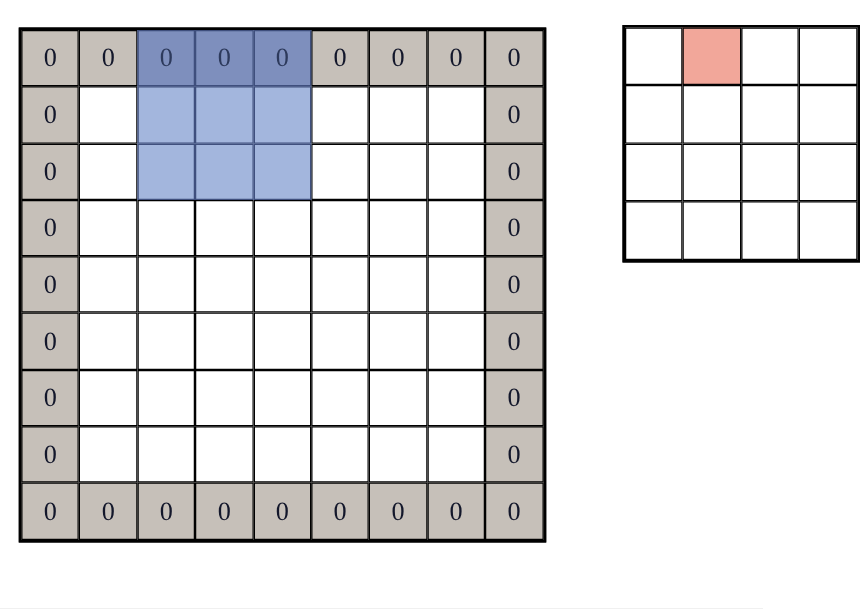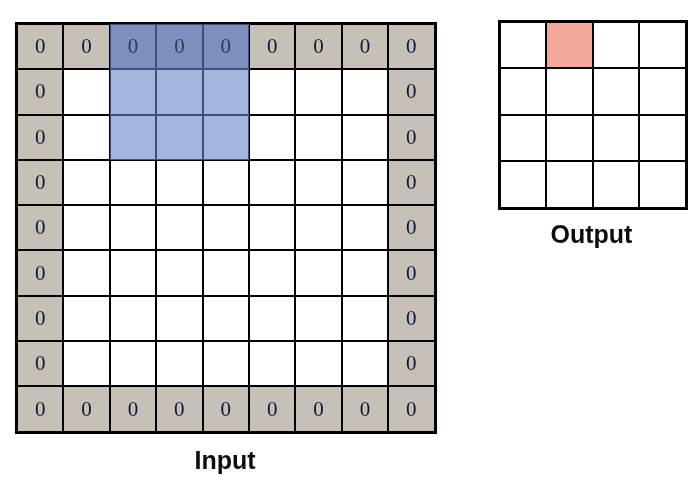--- a/index.html
+++ b/index.html
@@ -258,21 +258,20 @@
           <div class="overlay-cell ov-light"></div>
         </div>
         <div class="overlay-row" style="grid-template-columns: repeat(3, 46.4px); height: 45.3px;">
           <div class="overlay-cell ov-light"></div>
           <div class="overlay-cell ov-light"></div>
           <div class="overlay-cell ov-light"></div>
         </div>
       </div>
   </div>
 
-  <div class="caption" id="input-caption" style="left:0; top:424px; width:420px;">Input</div>
 </div>
 
 <div class="panel" id="output-panel" style="left:498px; top:20px;">
 
   <div class="grid" id="output-grid" style="grid-template-columns:repeat(4,46.4px); grid-template-rows:repeat(4,46.4px); gap:0;">
 
   <div class="cell white" style="grid-area: 1 / 1;"></div>
       <div class="cell salmon" style="grid-area: 1 / 2;"></div>
       <div class="cell white" style="grid-area: 1 / 3;"></div>
       <div class="cell white" style="grid-area: 1 / 4;"></div>
@@ -283,14 +282,13 @@
       <div class="cell white" style="grid-area: 3 / 1;"></div>
       <div class="cell white" style="grid-area: 3 / 2;"></div>
       <div class="cell white" style="grid-area: 3 / 3;"></div>
       <div class="cell white" style="grid-area: 3 / 4;"></div>
       <div class="cell white" style="grid-area: 4 / 1;"></div>
       <div class="cell white" style="grid-area: 4 / 2;"></div>
       <div class="cell white" style="grid-area: 4 / 3;"></div>
       <div class="cell white" style="grid-area: 4 / 4;"></div>
     </div>
 
-  <div class="caption" id="output-caption" style="left:-5px; top:200px; width:197px;">Output</div>
 </div>
 
 </body></html>

